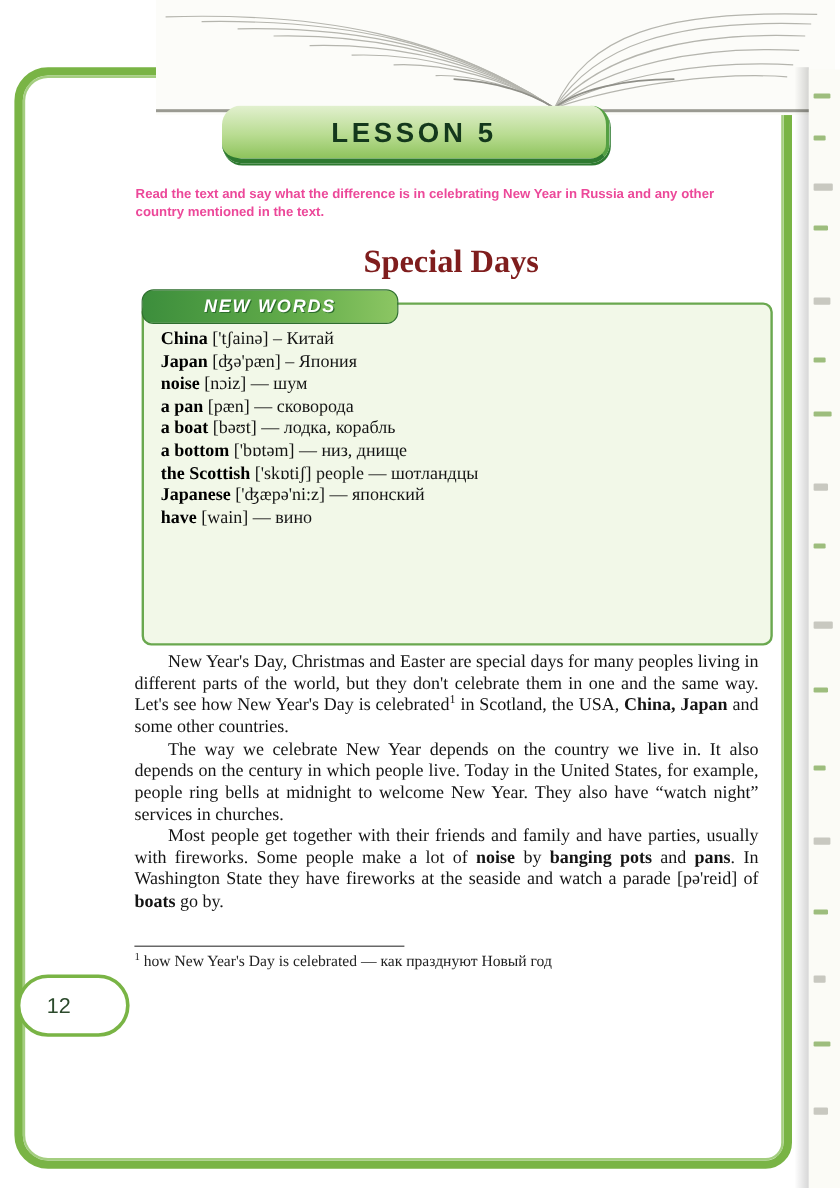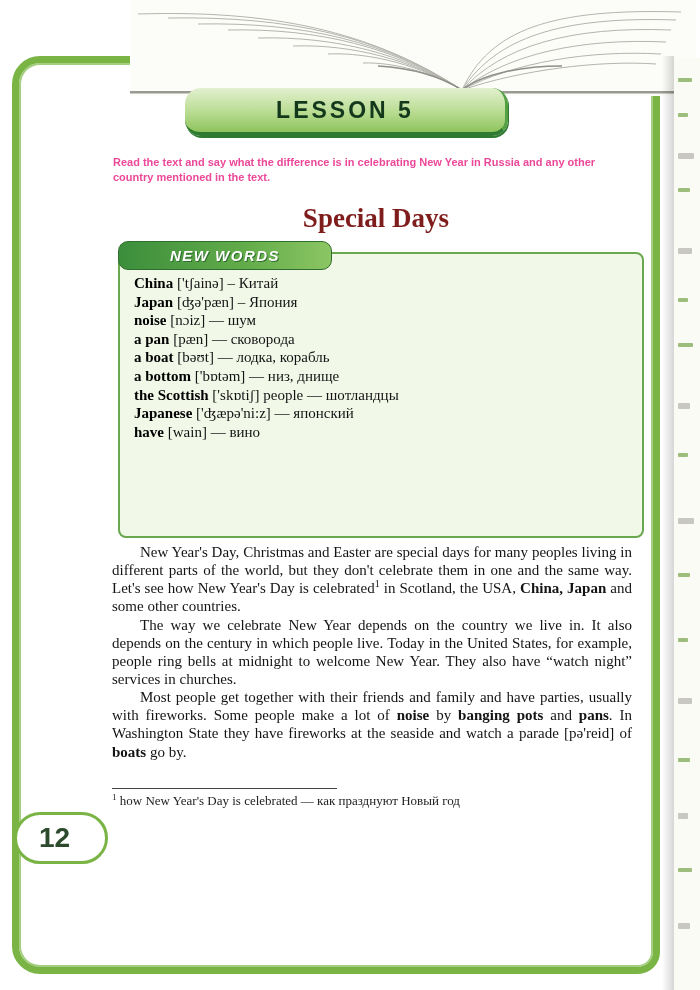--- a/index.html
+++ b/index.html
@@ -53,21 +53,21 @@
 
   
   .footnote-rule{position:absolute;left:112px;top:788px;width:225px;height:1px;background:#444;}
   .footnote{position:absolute;left:112px;top:792px;width:520px;margin:0;
       font-size:13px;color:#222;}
   .footnote sup{font-size:9px;}
 
   
   .pagenum{position:absolute;left:14px;top:812px;width:88px;height:46px;background:#fff;
       border:3px solid #79b445;border-radius:26px;display:flex;align-items:center;}
-  .pagenum span{font-family:"Liberation Sans",sans-serif;font-weight:bold;font-size:28px;
+  .pagenum span{font-family:"Liberation Sans",sans-serif;font-weight:normal;font-size:18px;
       color:#2c4a2c;padding-left:22px;}
 
   
   .gap-shadow{position:absolute;top:56px;bottom:0;right:26px;width:12px;
       background:linear-gradient(90deg,rgba(0,0,0,0) 0%,rgba(0,0,0,0.16) 100%);}
   .next-page{position:absolute;top:58px;bottom:0;right:0;width:26px;background:#fbfbf6;}
   .next-page .mark{position:absolute;left:4px;border-radius:1px;}
 </style>
 </head>
 <body>

